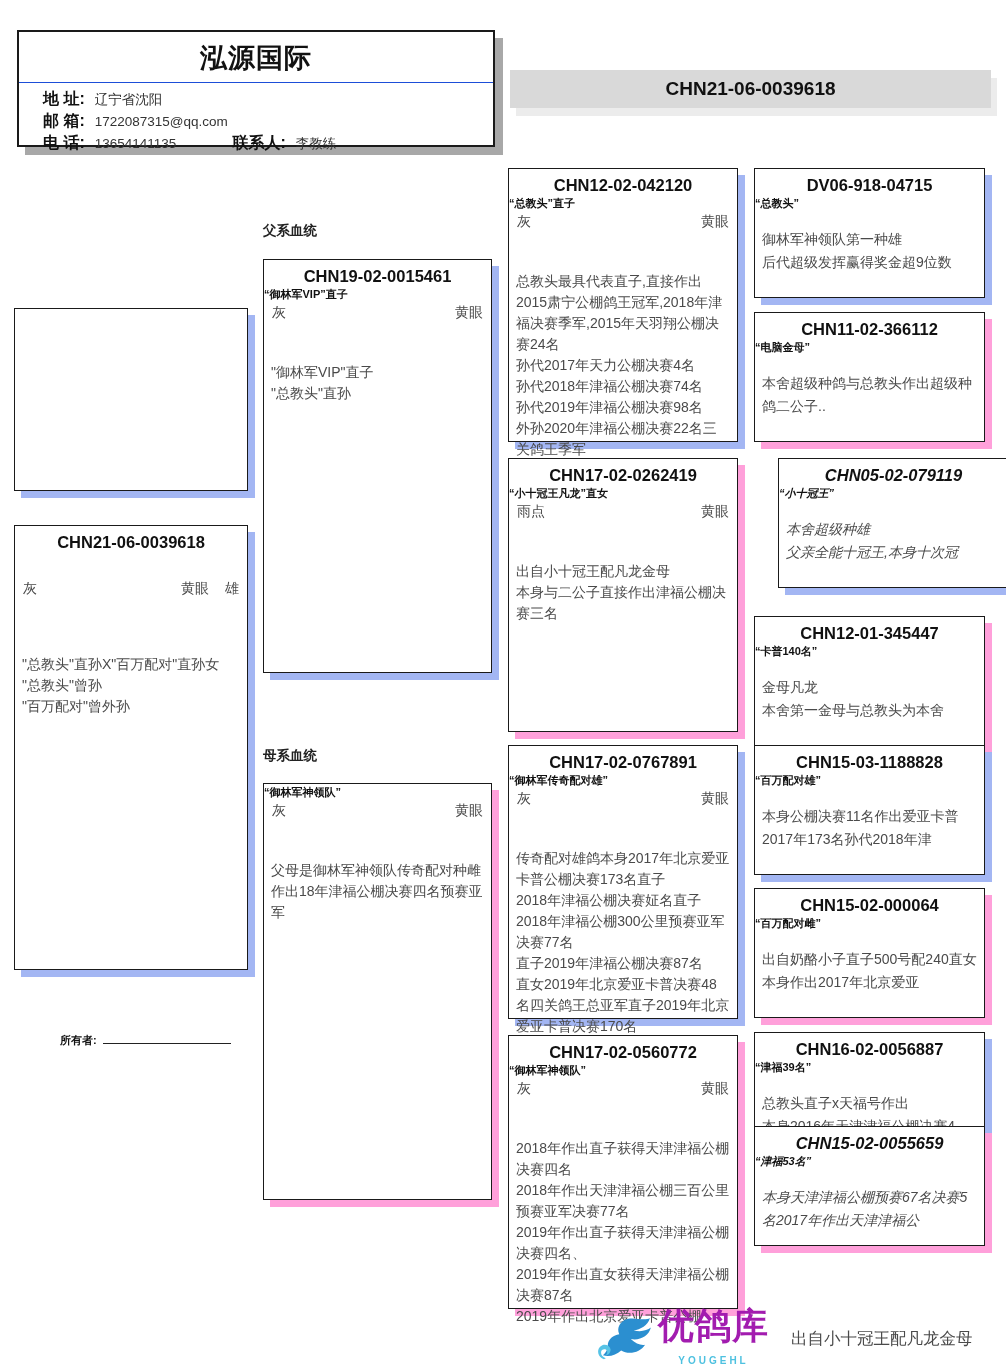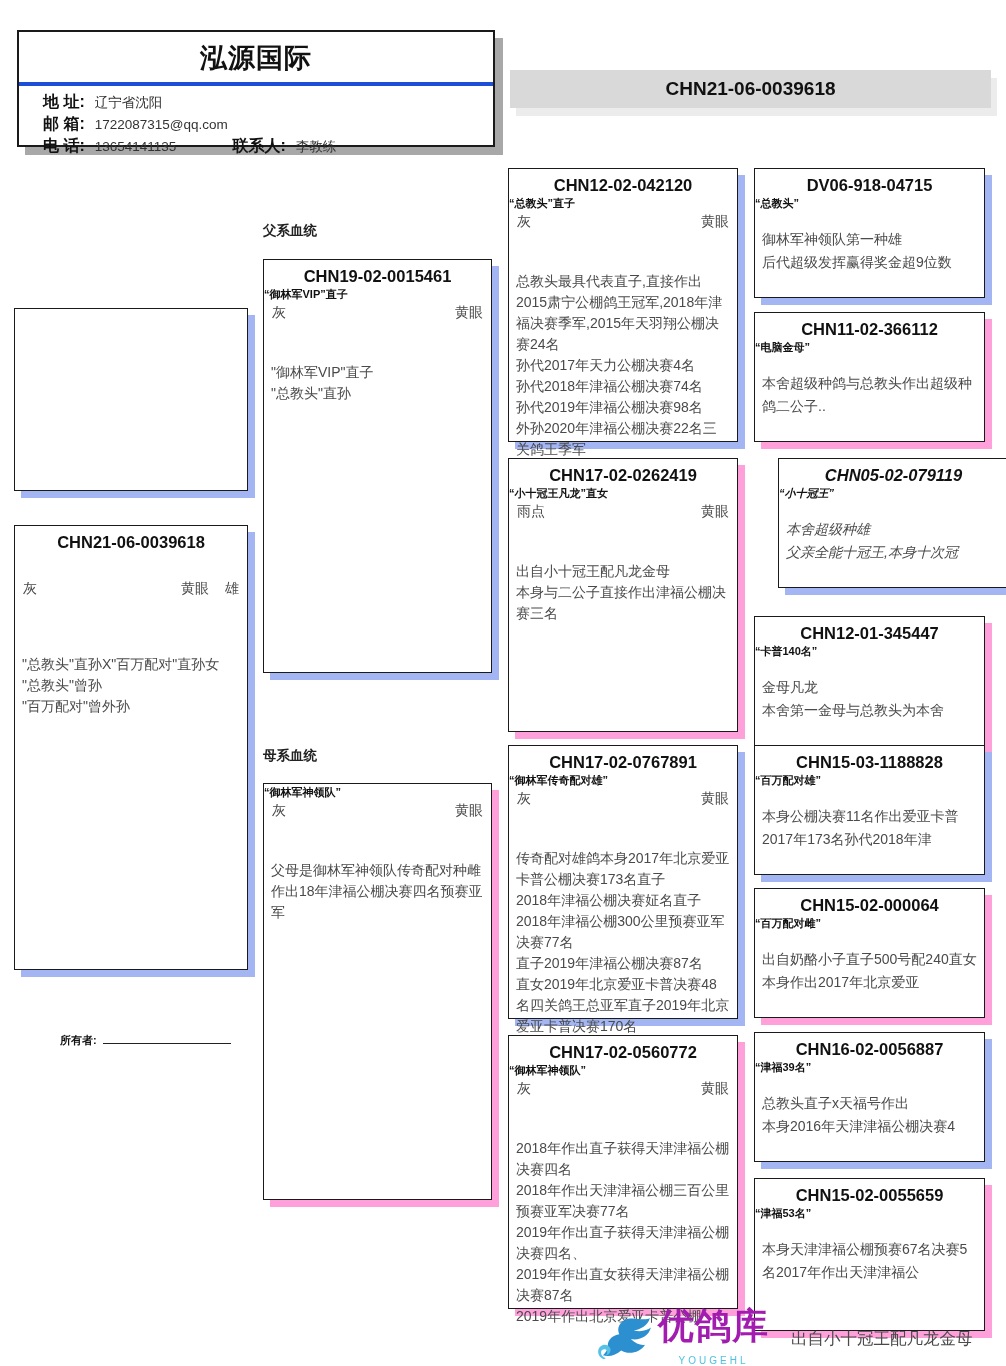--- a/index.html
+++ b/index.html
@@ -3,21 +3,21 @@
 <meta charset="utf-8">
 <style>
   * { margin:0; padding:0; box-sizing:border-box; }
   body { background:#fff; font-family:"Liberation Sans","DejaVu Sans",sans-serif; }
   .canvas { position:relative; width:1006px; height:1366px; background:#fff; overflow:hidden; color:#111; }
 
   
   .header-box { position:absolute; left:17px; top:30px; width:478px; height:117px;
     background:#fff; border:2px solid #1a1a1a; box-shadow:8px 8px 0 #a8a8a8; }
   .header-title { text-align:center; font-size:27px; font-weight:bold; padding:8px 0 6px 0;
-    border-bottom:4px solid #1d4ed8; letter-spacing:1px; }
+    border-bottom:1px solid #1d4ed8; letter-spacing:1px; }
   .header-rows { padding:5px 0 0 24px; }
   .header-row { display:flex; align-items:baseline; line-height:21px; }
   .hlabel { font-weight:bold; font-size:16px; margin-right:10px; }
   .hvalue { font-size:13.5px; color:#333; }
   .hgap { width:56px; }
 
   
   .banner { position:absolute; left:510px; top:70px; width:481px; height:38px;
     background:#d9d9d9; box-shadow:6px 8px 0 #ececec; text-align:center;
     line-height:38px; font-size:19px; font-weight:bold; }
@@ -47,21 +47,21 @@
 
   .owner-line { position:absolute; left:60px; top:1030px; font-size:11px; font-weight:bold; }
   .owner-underline { display:inline-block; width:128px; border-bottom:1.5px solid #222;
     height:14px; margin-left:6px; }
 
   
   .footer { position:absolute; left:596px; top:1312px; display:flex; align-items:center; }
   .logo-icon { width:58px; height:46px; }
   .brand-wrap { margin-left:4px; display:flex; flex-direction:column; align-items:center; }
   .brand { font-size:36px; font-weight:bold; color:#a21caf; letter-spacing:1px; line-height:28px; }
-  .brand-sub { font-size:10px; font-weight:normal; color:#4ec1e0; letter-spacing:3px; margin-top:15px;text-align:center; }
+  .brand-sub { font-size:10px; font-weight:bold; color:#4ec1e0; letter-spacing:3px; margin-top:15px;text-align:center; }
   .credit { font-size:16.5px; color:#4a4a4a; margin-left:22px; }
 </style>
 </head>
 <body>
 
 <div class="canvas">
 
   <div class="header-box">
     <div class="header-title">泓源国际</div>
     <div class="header-rows">
@@ -233,21 +233,21 @@
     <div class="desc">出自奶酪小子直子500号配240直女本身作出2017年北京爱亚</div>
   </div>
 
   <div class="pbox g4 male" style="left:754px; top:1032px; height:130px;">
     <div class="ring">CHN16-02-0056887</div>
     <div class="nick">“津福39名”</div>
     <div class="desc">总教头直子x天福号作出
 本身2016年天津津福公棚决赛4</div>
   </div>
 
-  <div class="pbox g4 female" style="left:754px; top:1178px; height:153px;">
+  <div class="pbox g4 female" style="left:754px; top:1126px; height:120px;font-style:italic;">
     <div class="ring">CHN15-02-0055659</div>
     <div class="nick">“津福53名”</div>
     <div class="desc">本身天津津福公棚预赛67名决赛5名2017年作出天津津福公</div>
   </div>
 
   <div class="footer">
     <svg class="logo-icon" viewBox="0 0 60 48">
       <path d="M30 4 C38 0 50 6 56 2 C54 10 46 14 39 15 C47 17 53 15 57 12 C55 21 45 26 36 24 C41 29 47 31 51 30 C46 38 34 41 26 36 C21 41 13 43 7 41 C10 38 12 35 12 31 C12 24 18 20 24 19 C21 12 25 7 30 4 Z" fill="#2b8fd0"></path>
       <path d="M8 45 C2 43 0 36 4 32 C8 28 14 30 15 35 C15 38 13 41 10 41 C12 39 12 36 10 35 C8 34 5 35 5 38 C5 41 7 43 10 44 Z" fill="#56c3e6"></path>
     </svg>

